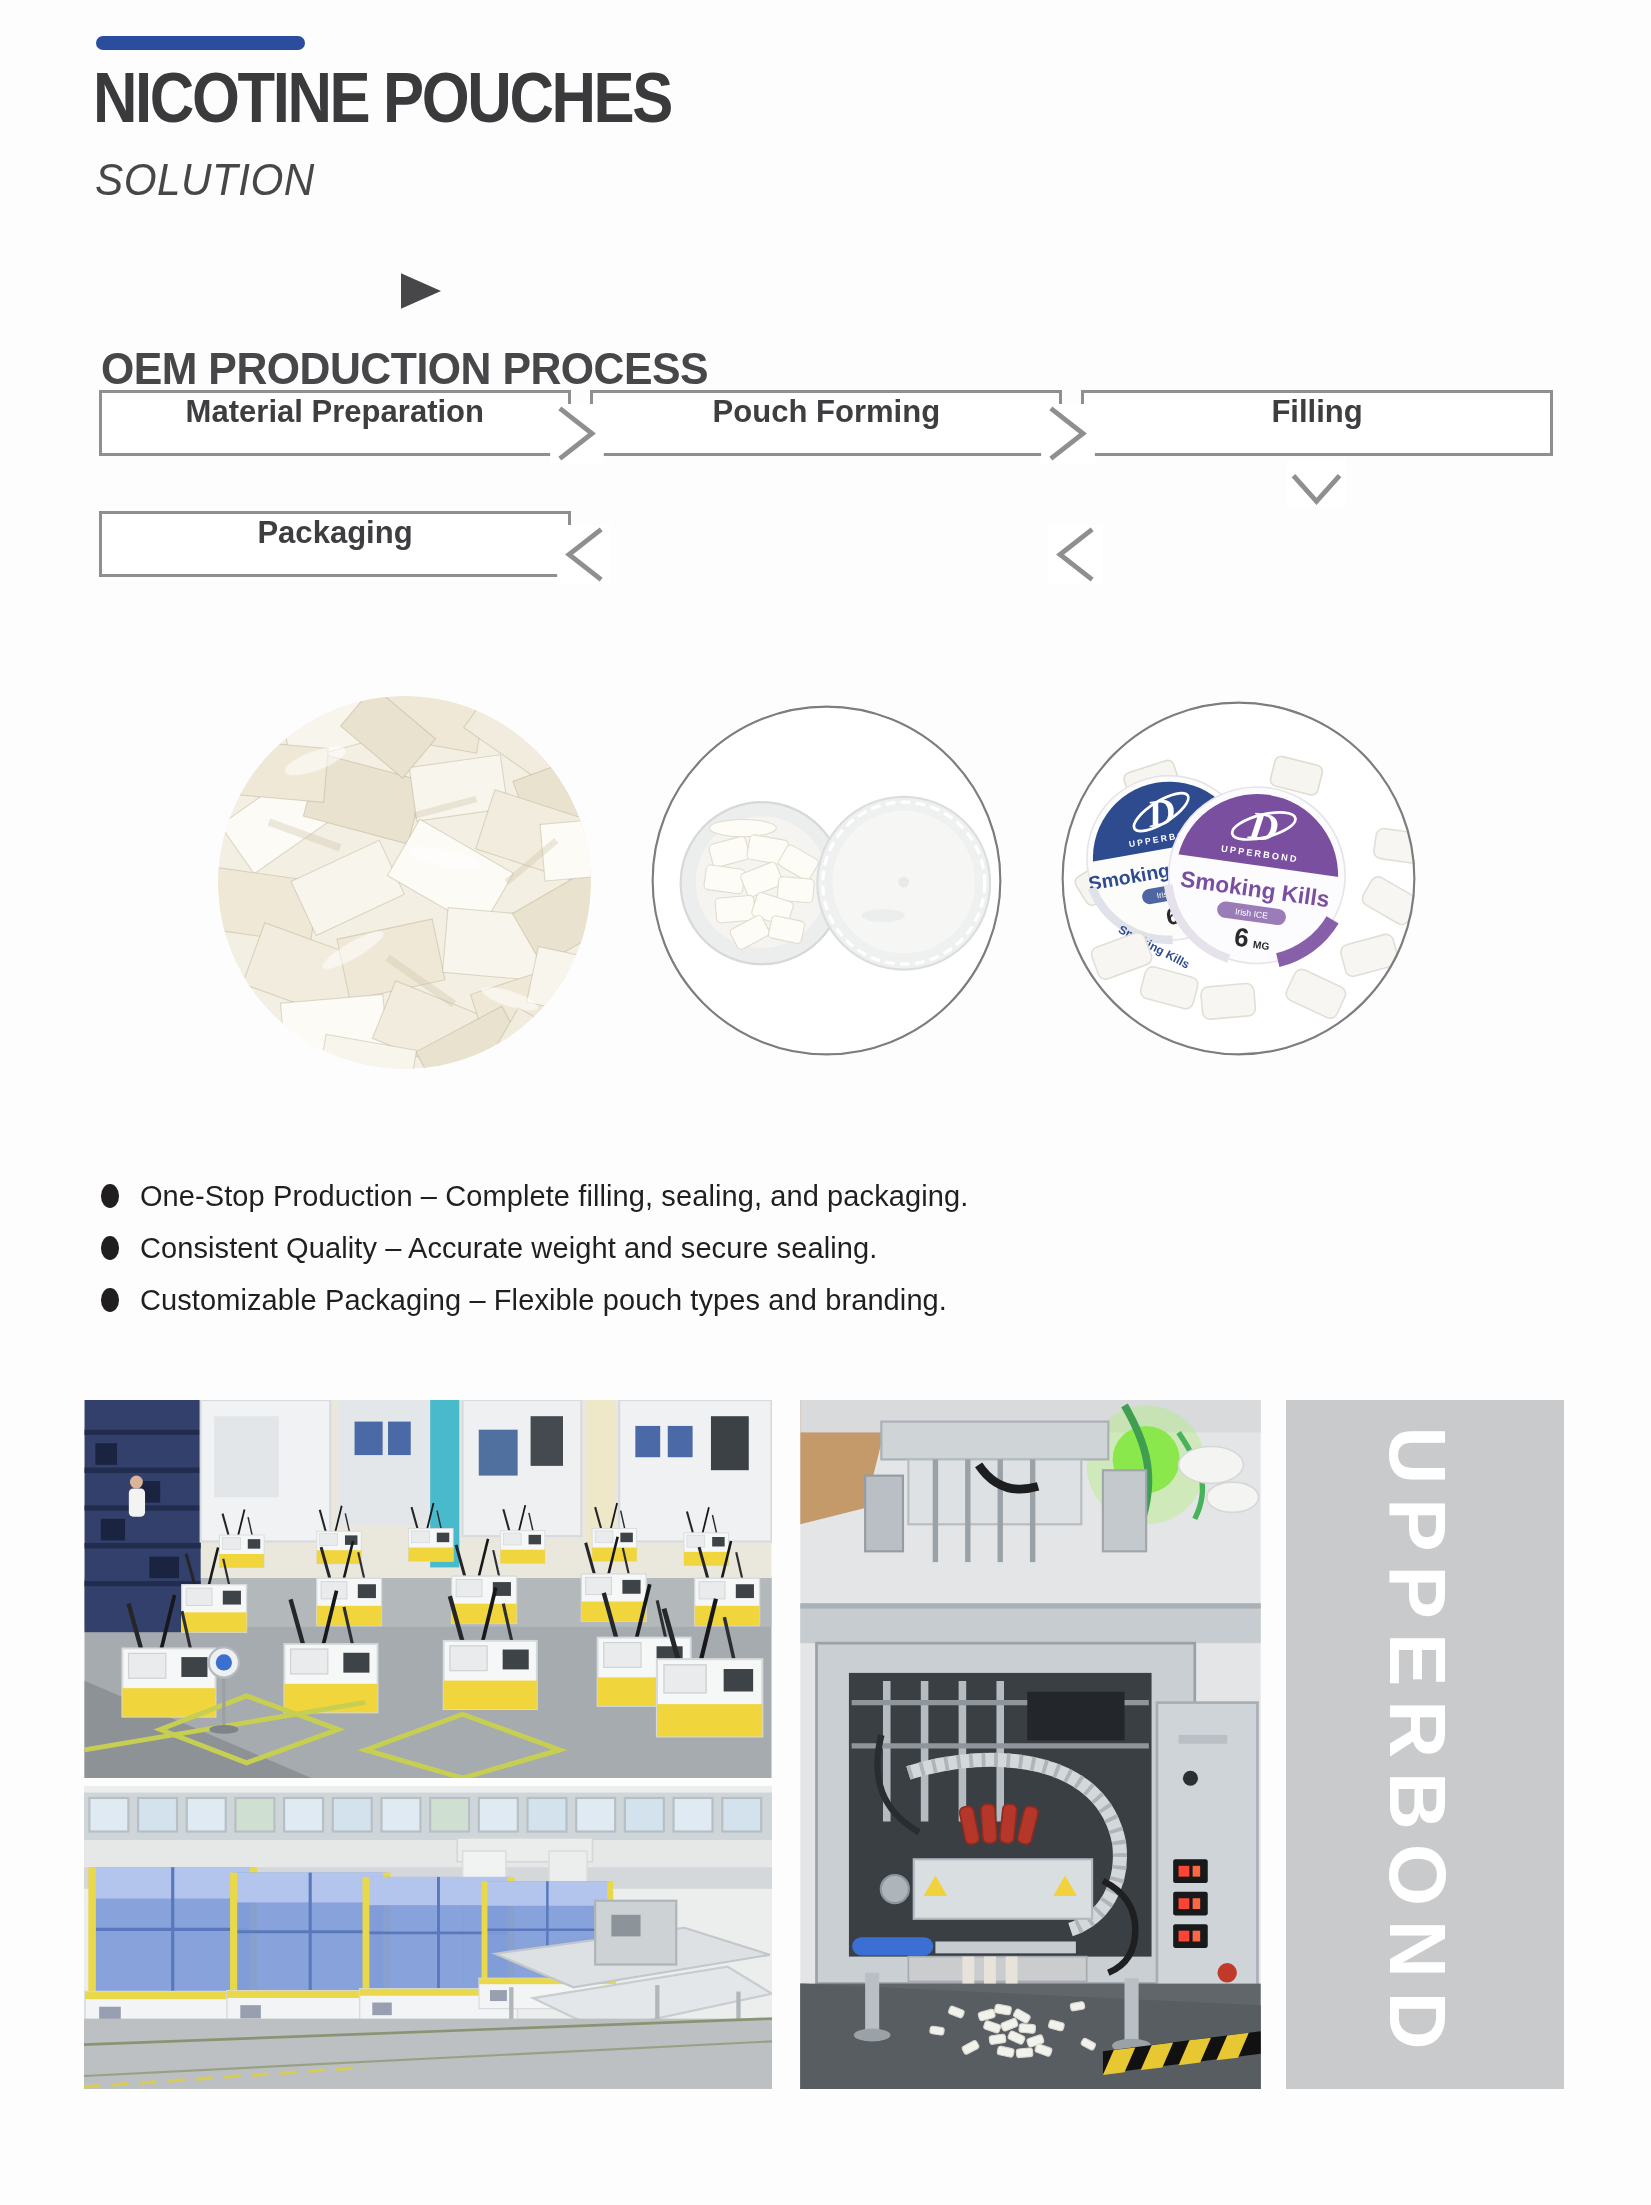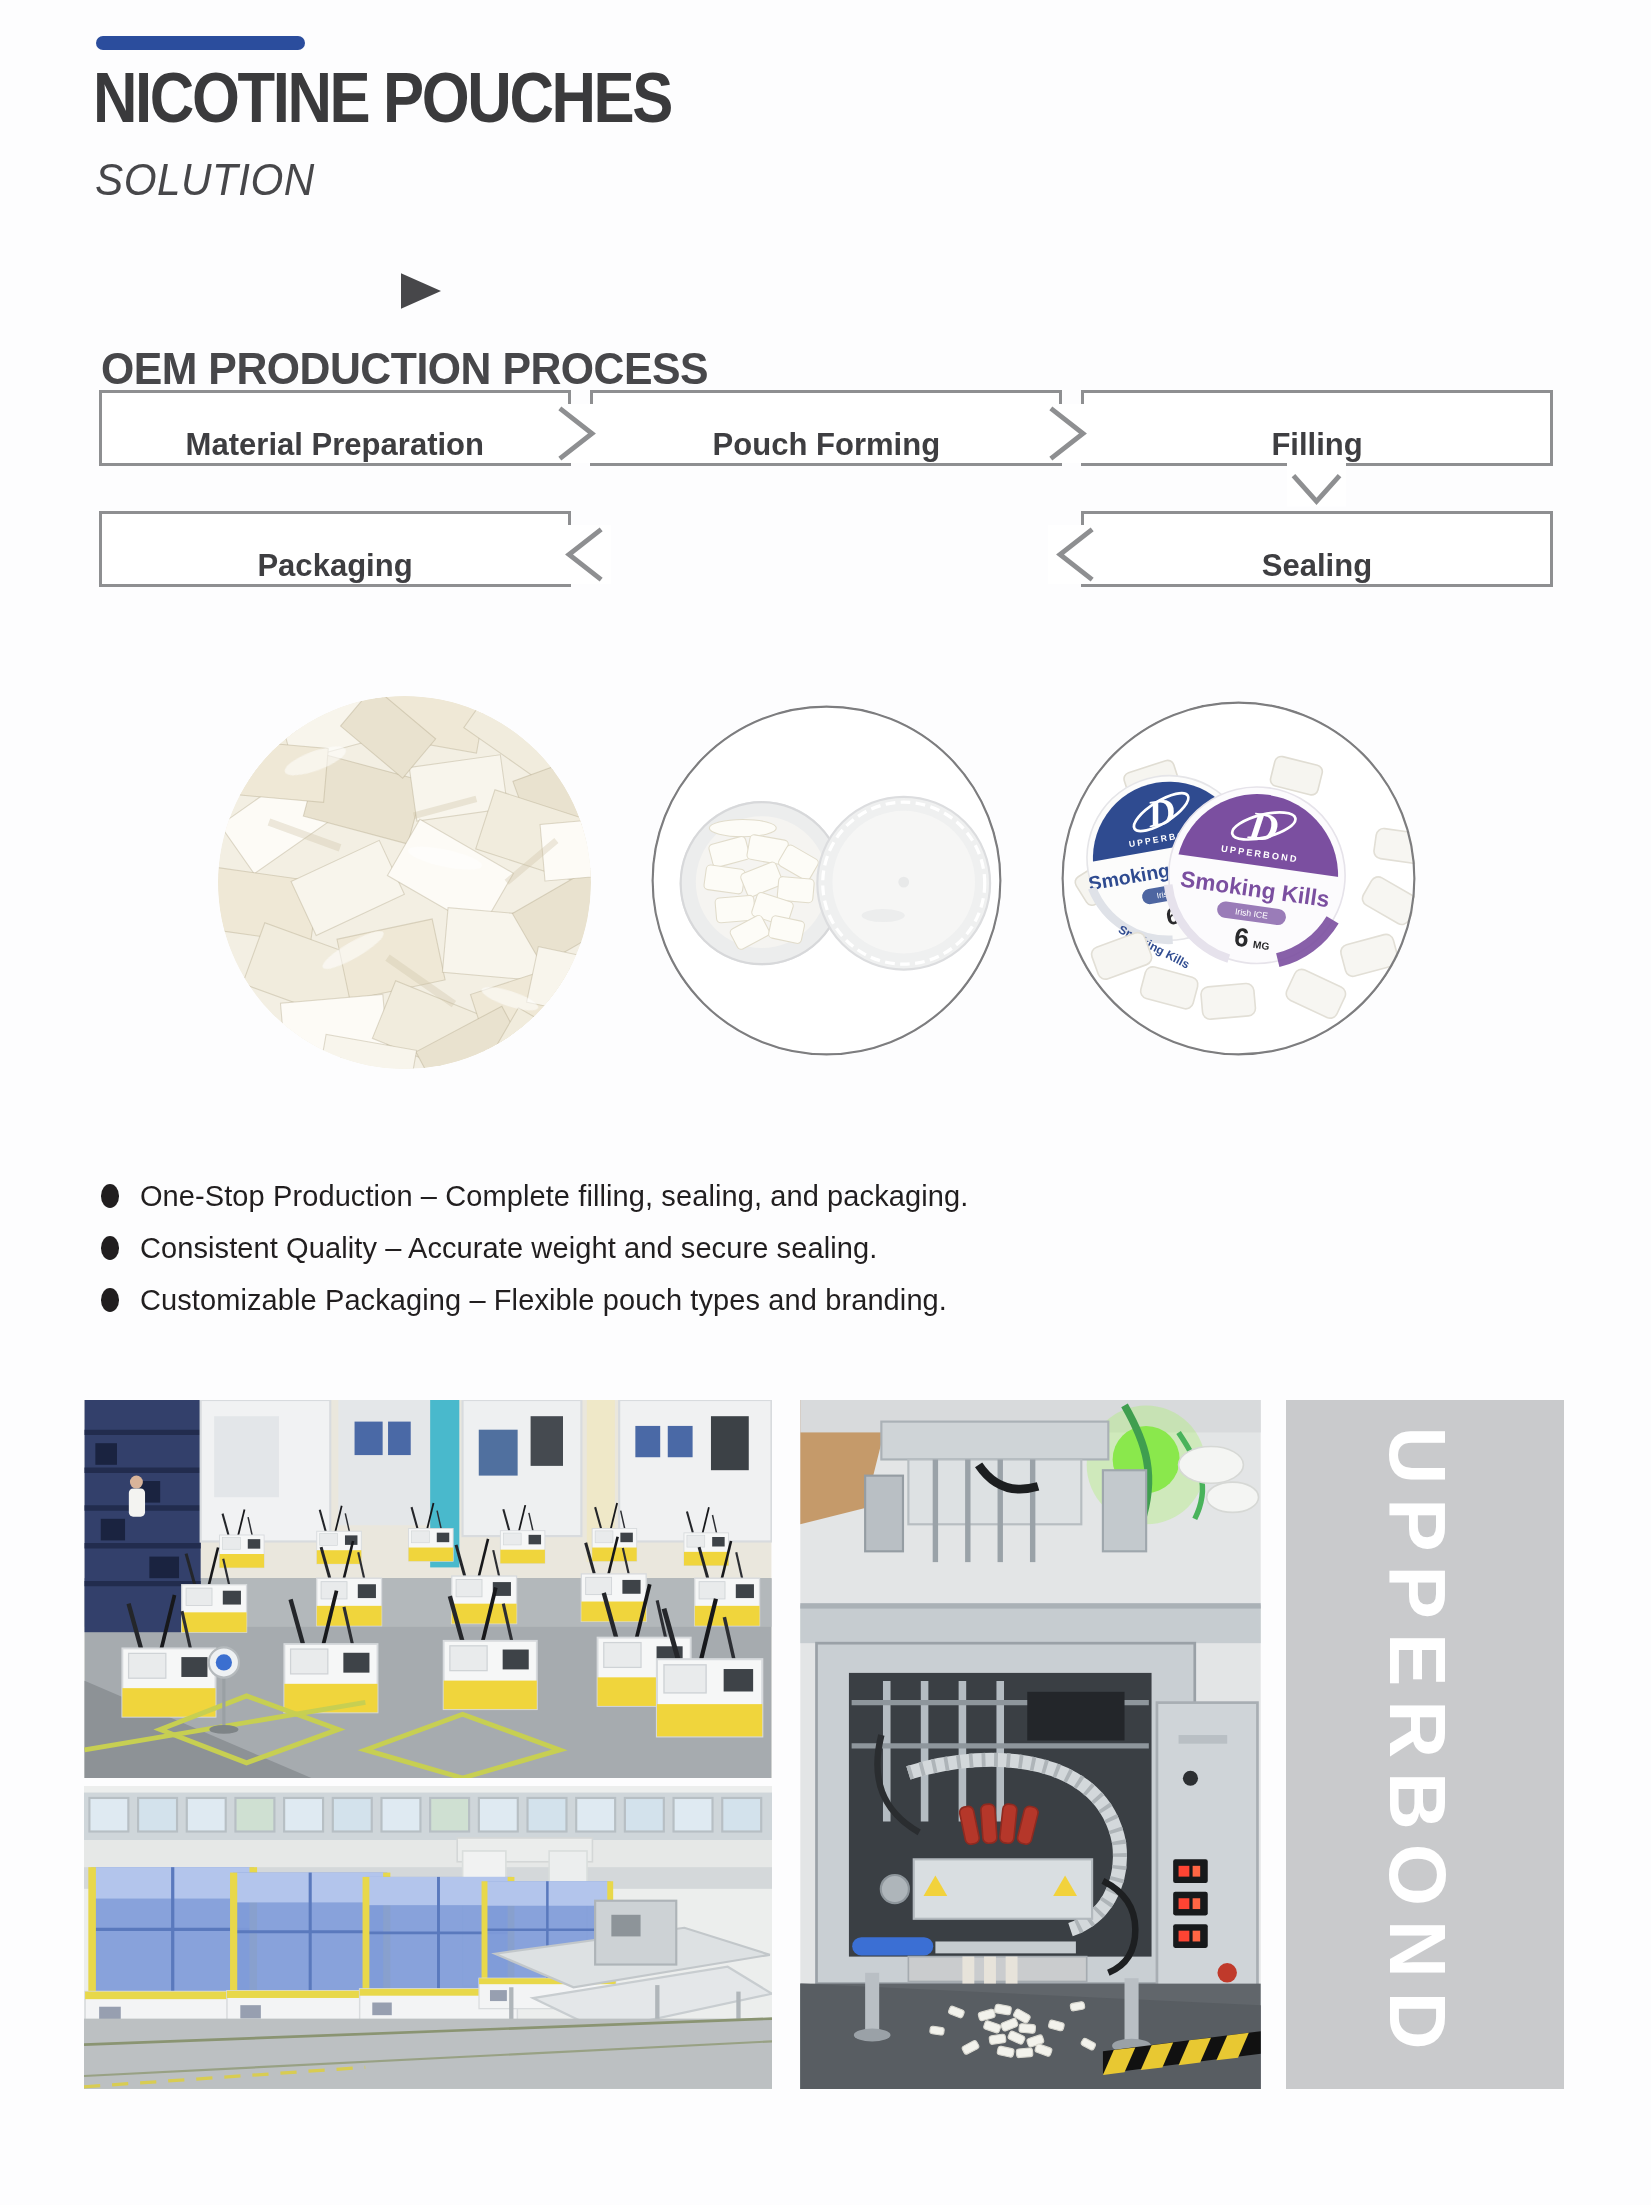--- a/index.html
+++ b/index.html
@@ -14,22 +14,22 @@
   .page-subtitle{position:absolute;left:95px;top:155px;font-size:44px;font-style:italic;
                  font-weight:400;letter-spacing:0.5px;color:var(--headingInk);}
   .page-subtitle .squeeze{display:inline-block;transform:scaleX(.96);transform-origin:left center;}
   
   .section-heading{position:absolute;left:101px;top:273px;display:flex;align-items:center;gap:34px;flex-direction:column;}
   .section-heading .tri{flex:0 0 auto;display:block;}
   .section-heading .txt{font-size:45px;font-weight:800;letter-spacing:-0.5px;color:var(--headingInk);
                         white-space:nowrap;display:inline-block;transform:scaleX(.95);transform-origin:left center;}
   
   .flow{position:absolute;left:99px;top:390px;width:1454px;height:208px;}
-  .flow-box{position:absolute;width:472px;height:76px;border:3.2px solid var(--boxBorder);
-            box-sizing:border-box;display:flex;align-items:flex-end;justify-content:center;
+  .flow-box{position:absolute;width:472px;height:66px;border:3.2px solid var(--boxBorder);
+            box-sizing:border-box;display:flex;align-items:flex-start;justify-content:center;
             background:#fff;}
   .flow-box span{font-size:32px;font-weight:700;color:var(--boxInk);letter-spacing:0;
                  display:inline-block;transform:scaleX(.97);}
   .chev{position:absolute;}
   
   .circle-img{position:absolute;border-radius:50%;overflow:hidden;}
   .circle-img svg{display:block;}
   
   .features{position:absolute;left:101px;top:1170px;list-style:none;margin:0;padding:0;}
   .features li{display:flex;align-items:center;gap:20.5px;height:52px;}
@@ -69,23 +69,20 @@
       <span>Material Preparation</span>
       </div>
     <div class="flow-box" style="left:491px;top:0">
       <span>Pouch Forming</span>
       </div>
     <div class="flow-box" style="left:982px;top:0">
       <span>Filling</span>
       </div>
     <div class="flow-box" style="left:0;top:121px">
       <span>Packaging</span>
-      </div>
-    <div class="flow-box" style="left:982px;top:121px">
-      <span>Sealing</span>
       </div>
 
     <svg class="chev" style="left:451px;top:14px" width="54" height="59" viewBox="0 0 100 110">
       <rect width="100" height="110" fill="#ffffff"></rect>
       <polyline points="18,8 78,55 18,102" fill="none" stroke="#8e8f91" stroke-width="9"></polyline>
     </svg>
     <svg class="chev" style="left:942px;top:14px" width="54" height="59" viewBox="0 0 100 110">
       <rect width="100" height="110" fill="#ffffff"></rect>
       <polyline points="18,8 78,55 18,102" fill="none" stroke="#8e8f91" stroke-width="9"></polyline>
     </svg>

